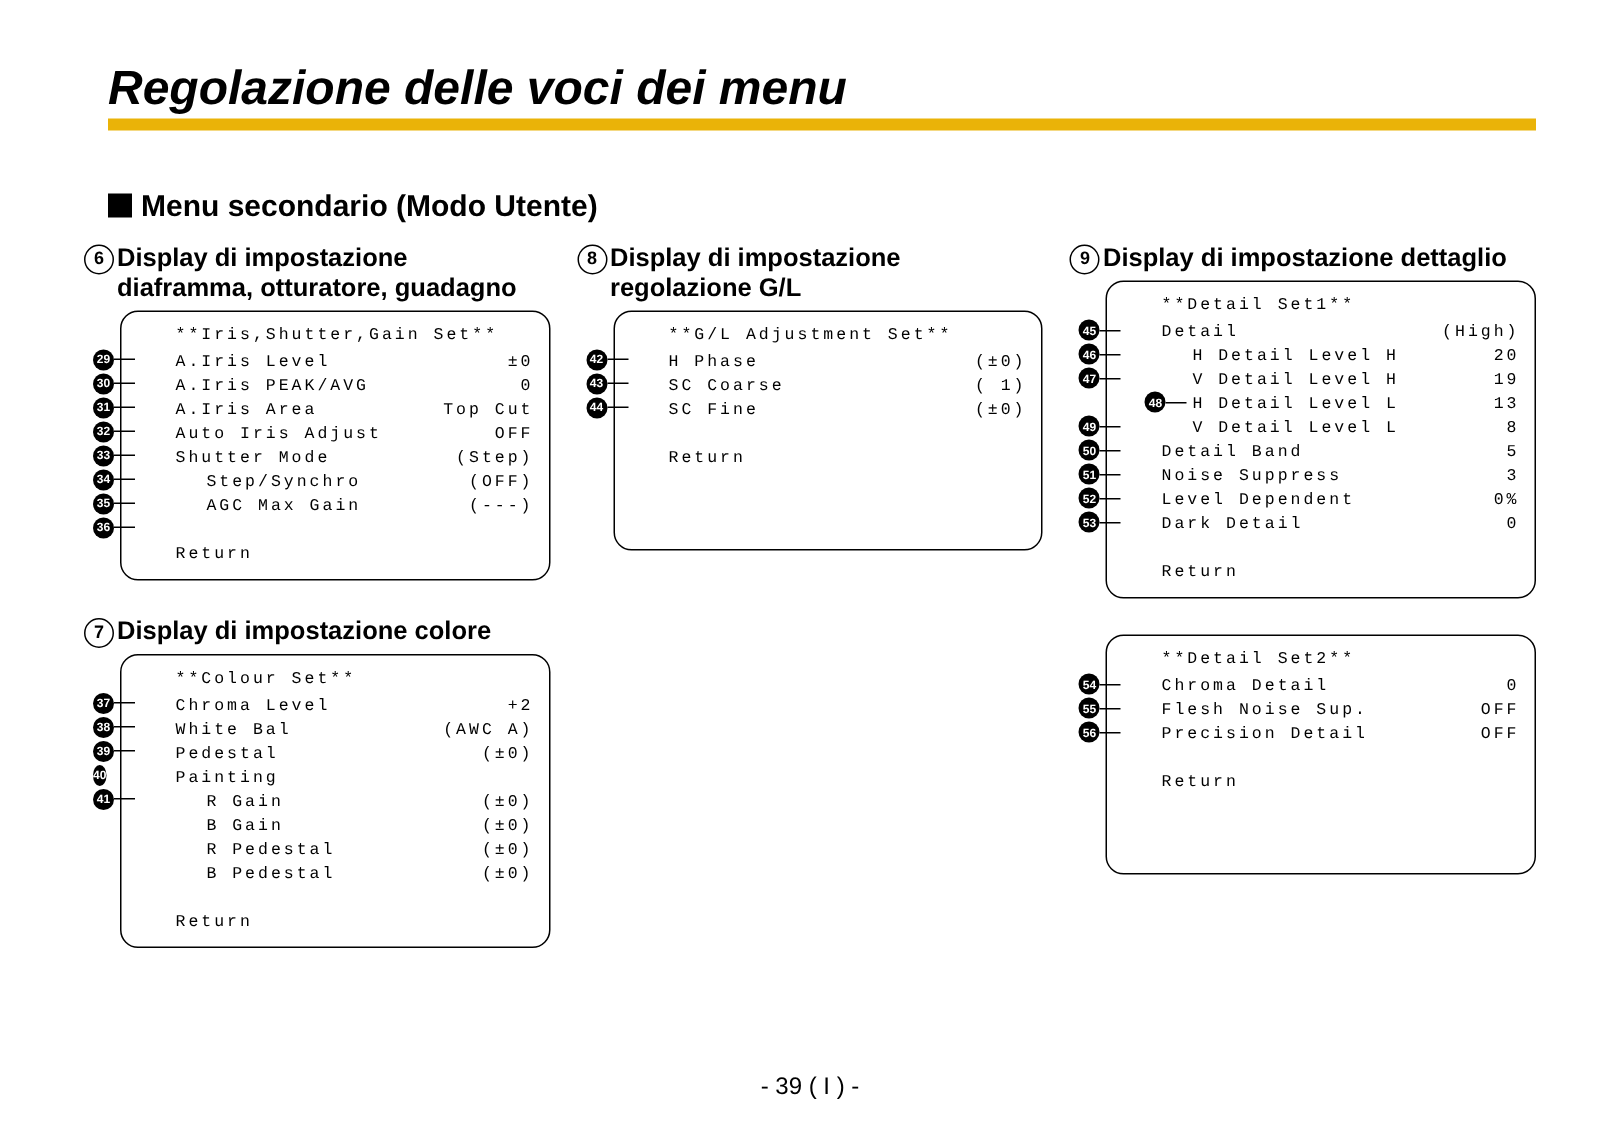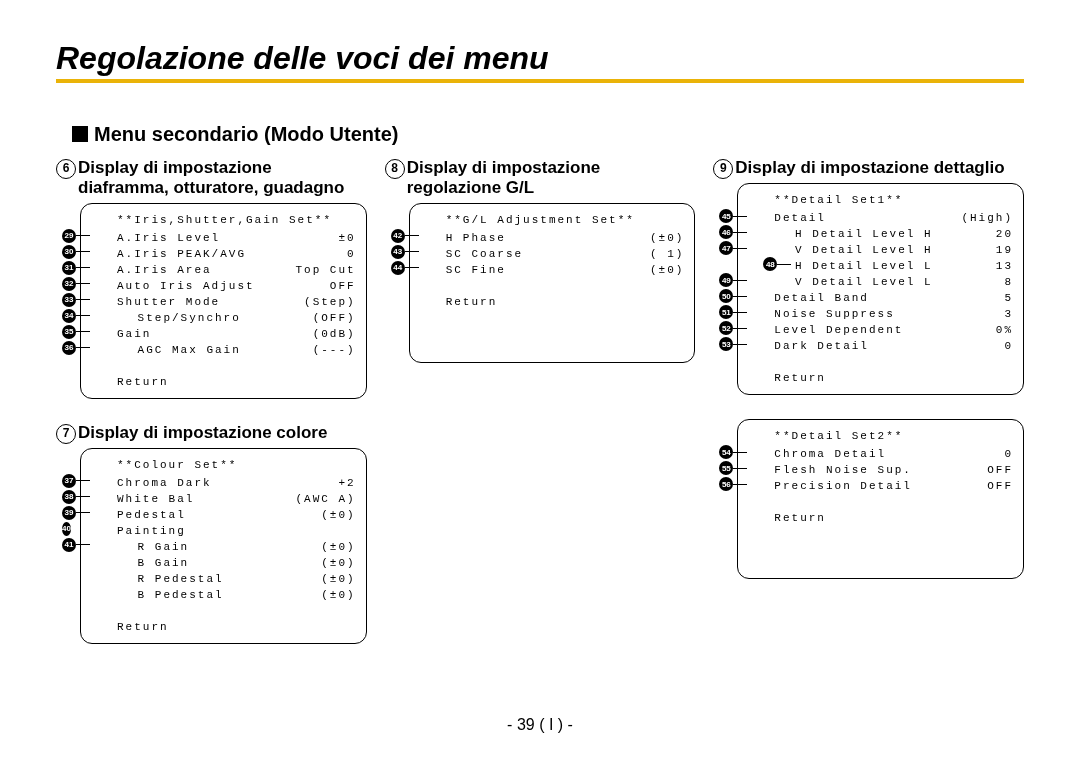--- a/index.html
+++ b/index.html
@@ -10,23 +10,24 @@
     width: 1080px;
     height: 760px;
     box-sizing: border-box;
     padding: 40px 56px 20px 56px;
     position: relative;
   }
   .title {
     font-size: 32px;
     font-style: italic;
     font-weight: bold;
-    border-bottom: 4px solid #eab308;
+    border-bottom: 8px solid #eab308;
     padding-bottom: 2px;
     margin-bottom: 14px;
+    margin-left: 16px;
   }
   .subhead {
     font-size: 20px;
     font-weight: bold;
     margin-left: 16px;
     margin-bottom: 12px;
     margin-top: 40px;
   }
   .subhead::before {
     content: "";
@@ -144,21 +145,20 @@
     </div>
     <div class="panel-wrap">
       <div class="panel" id="panel-s6">
           <div class="hdr">**Iris,Shutter,Gain Set**</div>
           <div class="row"><span class="lab">A.Iris Level</span><span class="val">±0</span></div>
           <div class="row"><span class="lab">A.Iris PEAK/AVG</span><span class="val">0</span></div>
           <div class="row"><span class="lab">A.Iris Area</span><span class="val">Top Cut</span></div>
           <div class="row"><span class="lab">Auto Iris Adjust</span><span class="val">OFF</span></div>
           <div class="row"><span class="lab">Shutter Mode</span><span class="val">(Step)</span></div>
           <div class="row indent"><span class="lab"> Step/Synchro</span><span class="val">(OFF)</span></div>
-          <div class="row"><span class="lab">Gain</span><span class="val">(0dB)</span></div>
           <div class="row indent"><span class="lab"> AGC Max Gain</span><span class="val">(---)</span></div>
           <div class="ret">Return</div>
         </div>
     <div class="marker" style="top: 26px;">
           <span class="mc">29</span>
           <span class="line"></span>
         </div>
         <div class="marker" style="top: 42px;">
           <span class="mc">30</span>
           <span class="line"></span>
@@ -191,21 +191,21 @@
 
     <div class="gap"></div>
 
     <div class="sect-title">
       <span class="circ">7</span>
       <span>Display di impostazione colore</span>
     </div>
     <div class="panel-wrap">
       <div class="panel" id="panel-s7">
           <div class="hdr">**Colour Set**</div>
-          <div class="row"><span class="lab">Chroma Dark</span><span class="val">+2</span></div>
+          <div class="row"><span class="lab">Chroma Level</span><span class="val">+2</span></div>
           <div class="row"><span class="lab">White Bal</span><span class="val">(AWC A)</span></div>
           <div class="row"><span class="lab">Pedestal</span><span class="val">(±0)</span></div>
           <div class="row"><span class="lab">Painting</span><span class="val"></span></div>
           <div class="row indent"><span class="lab"> R Gain</span><span class="val">(±0)</span></div>
           <div class="row indent"><span class="lab"> B Gain</span><span class="val">(±0)</span></div>
           <div class="row indent"><span class="lab"> R Pedestal</span><span class="val">(±0)</span></div>
           <div class="row indent"><span class="lab"> B Pedestal</span><span class="val">(±0)</span></div>
           <div class="ret">Return</div>
         </div>
     <div class="marker" style="top: 26px;">

